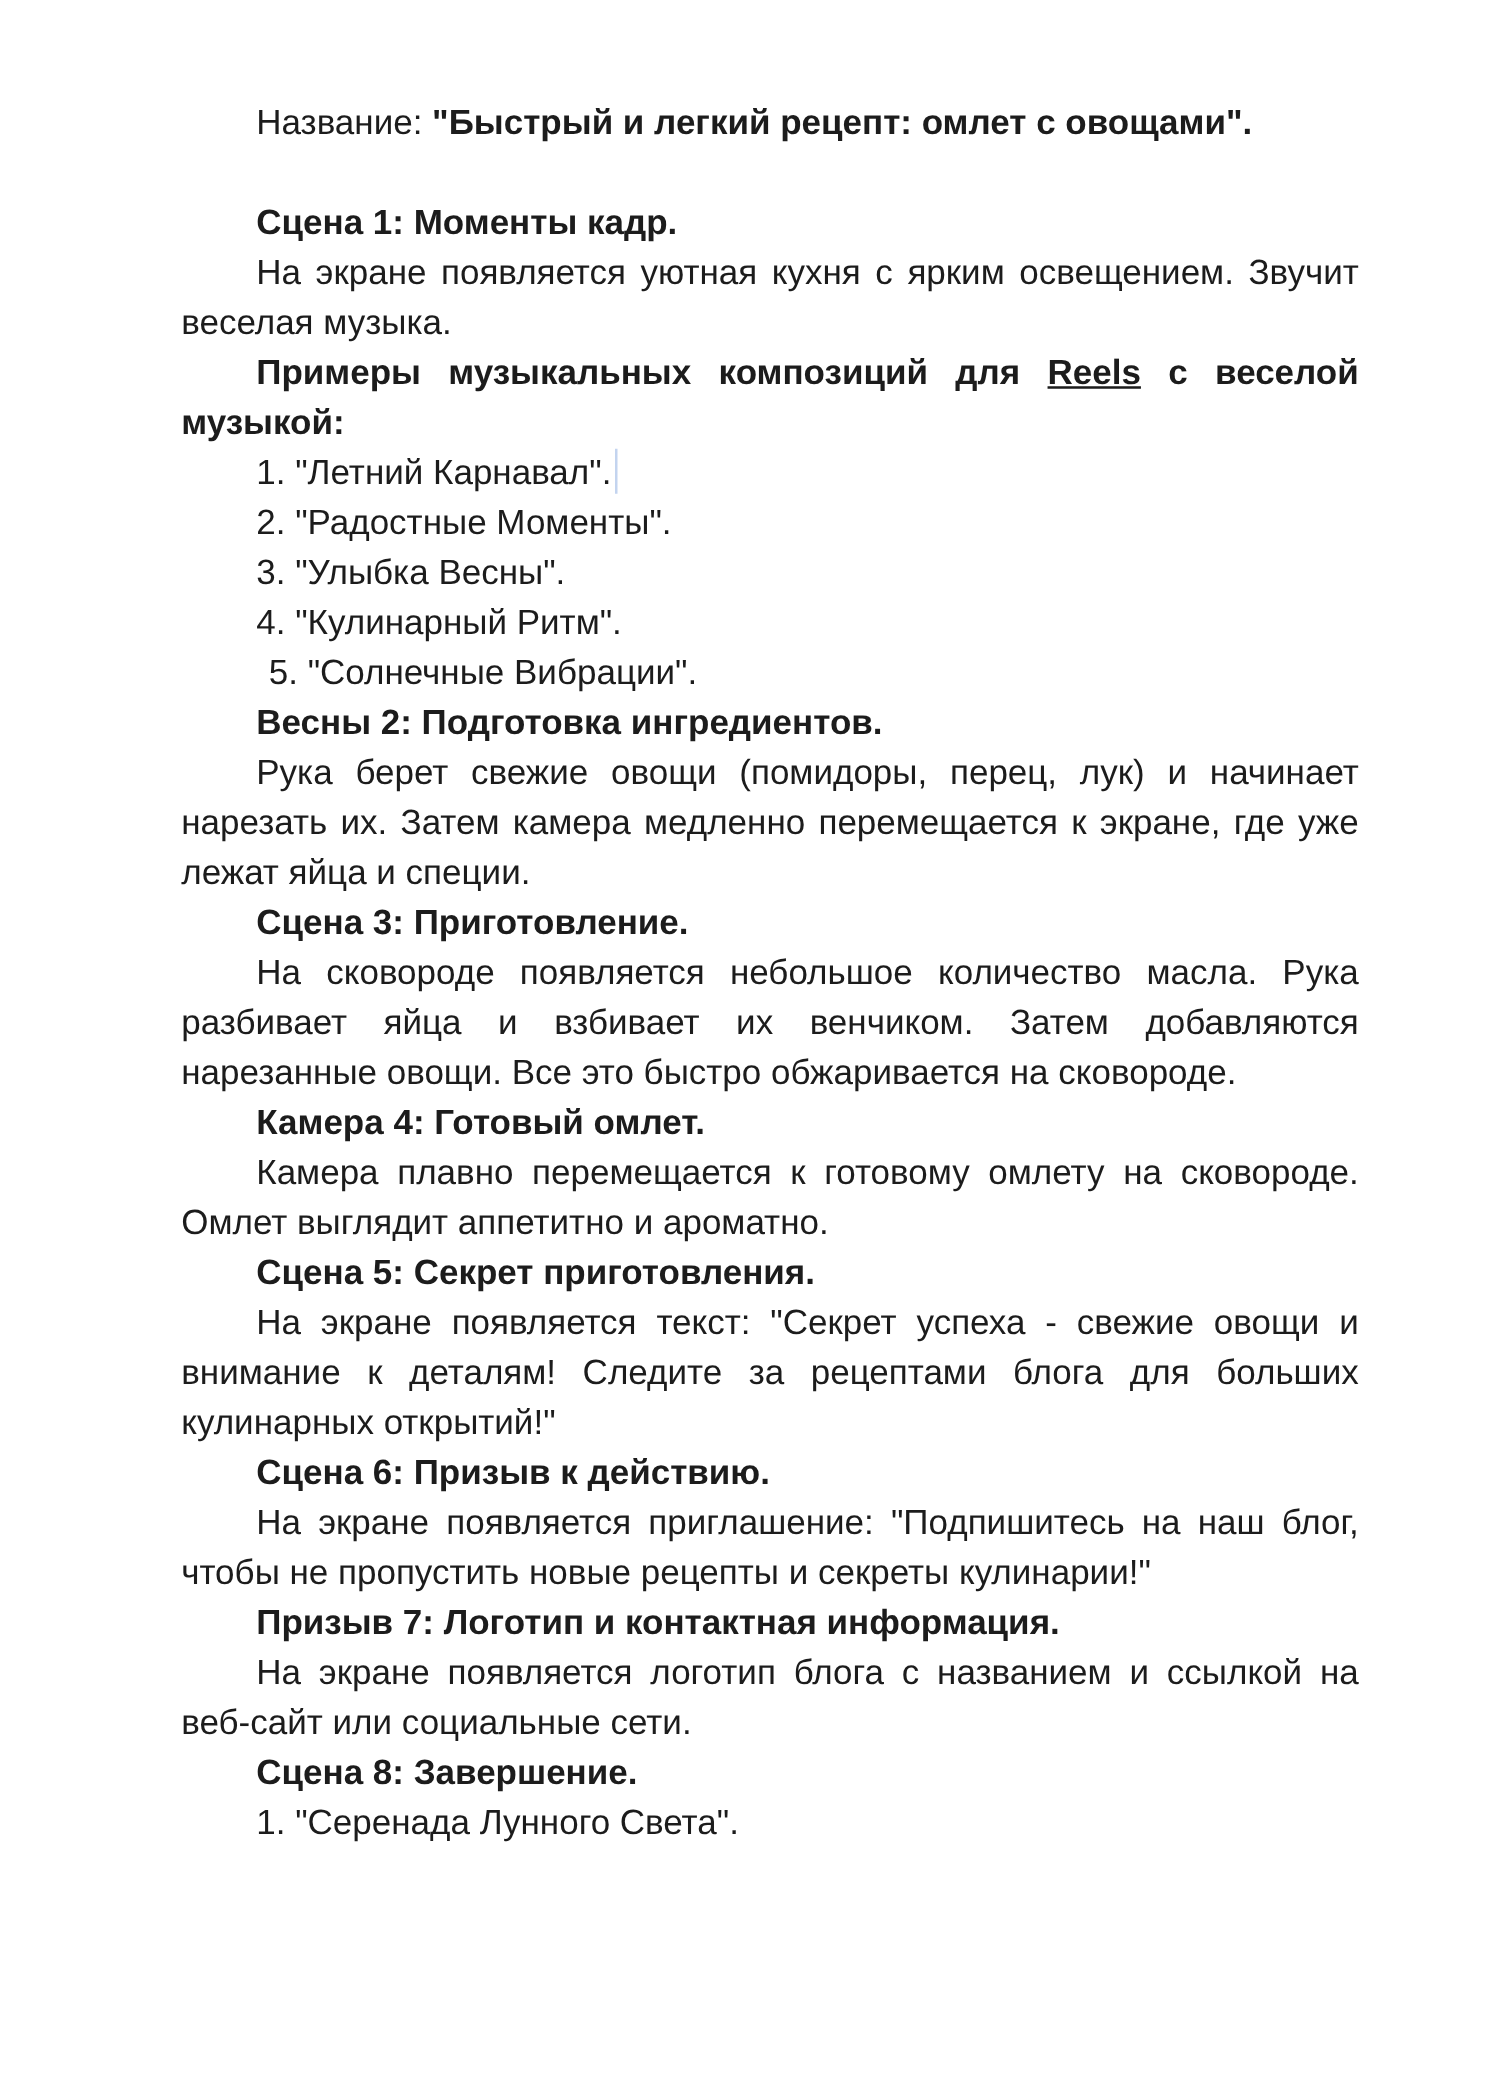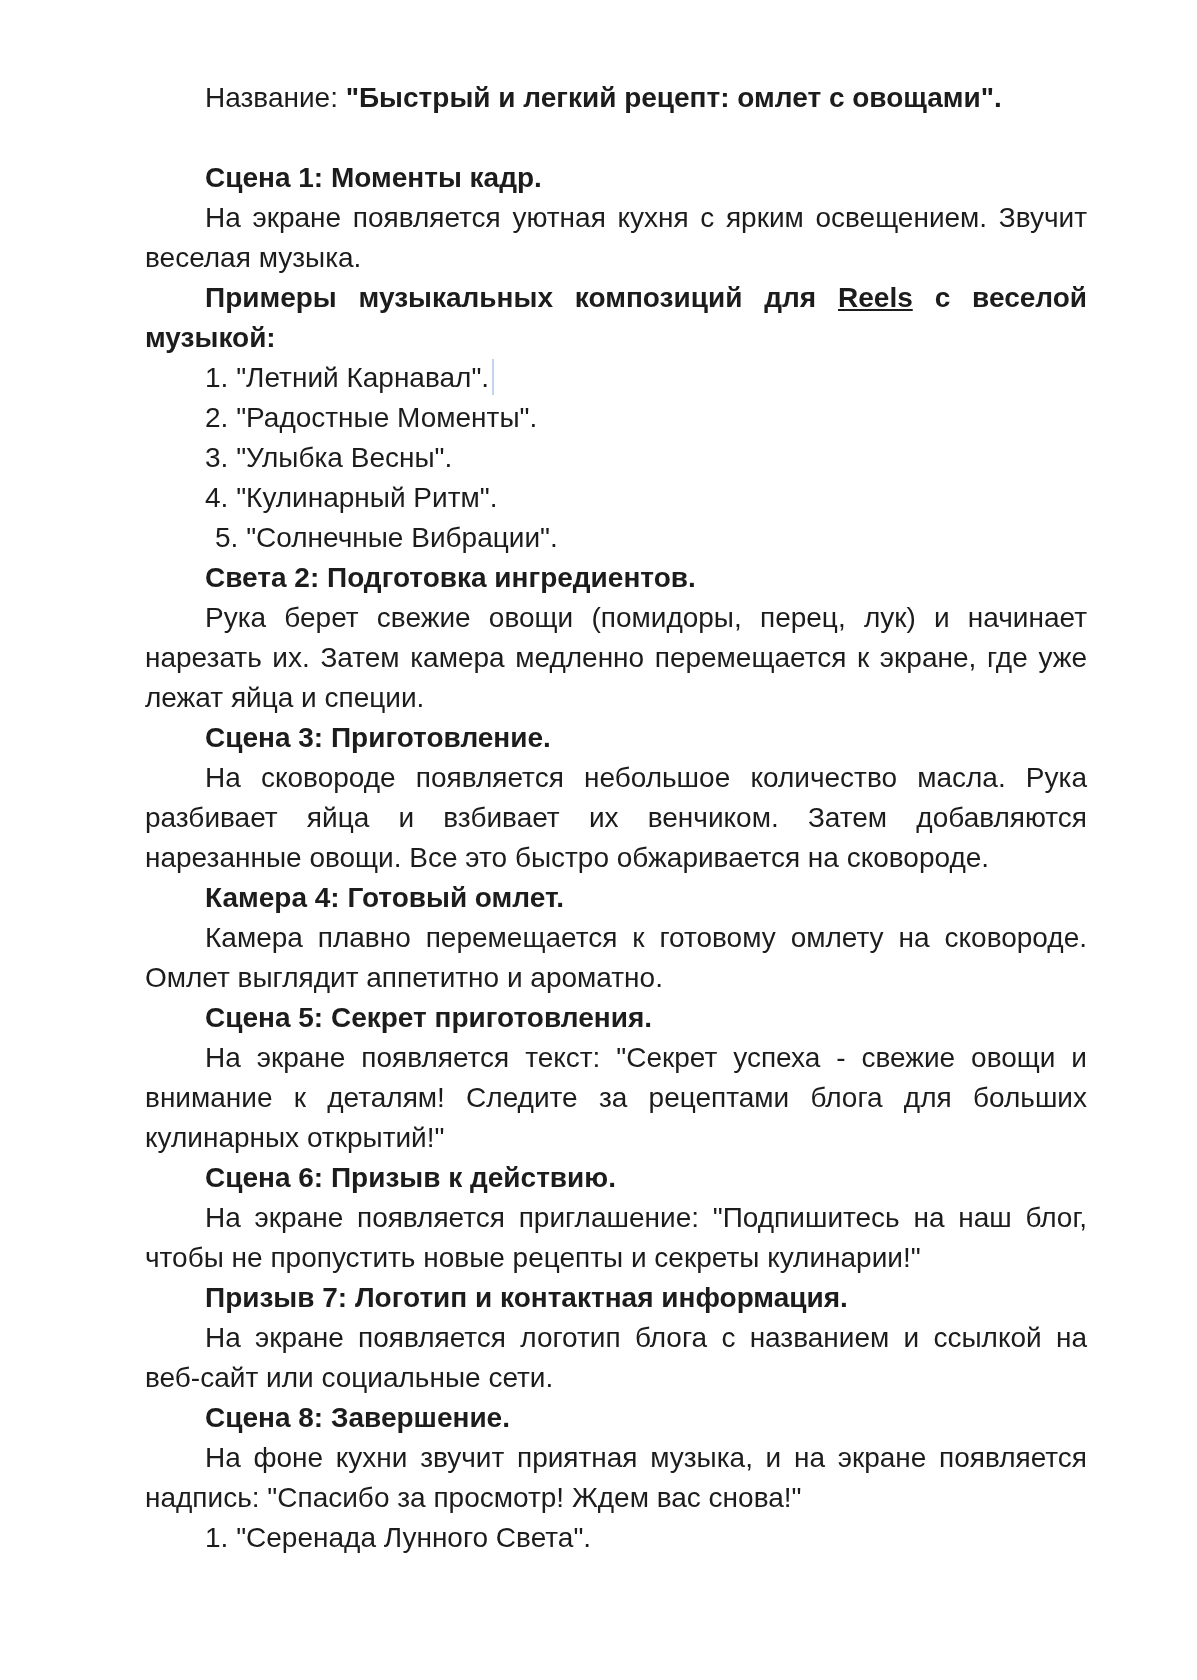--- a/index.html
+++ b/index.html
@@ -74,37 +74,36 @@
   <p class="para">На экране появляется уютная кухня с ярким освещением. Звучит веселая музыка.</p>
 
   <p class="para heading music-heading"><span>Примеры музыкальных композиций для </span><span class="brand">Reels</span><span> с веселой музыкой:</span></p>
 
   <p class="para list-item"><span>1. "Летний Карнавал".</span><span class="caret"></span></p>
   <p class="para list-item">2. "Радостные Моменты".</p>
   <p class="para list-item">3. "Улыбка Весны".</p>
   <p class="para list-item">4. "Кулинарный Ритм".</p>
   <p class="para list-item indent-extra">5. "Солнечные Вибрации".</p>
 
-  <p class="para heading">Света 2: Подготовка ингредиентов.</p>
+  <p class="para heading">Весны 2: Подготовка ингредиентов.</p>
   <p class="para">Рука берет свежие овощи (помидоры, перец, лук) и начинает нарезать их. Затем камера медленно перемещается к экране, где уже лежат яйца и специи.</p>
 
   <p class="para heading">Сцена 3: Приготовление.</p>
   <p class="para">На сковороде появляется небольшое количество масла. Рука разбивает яйца и взбивает их венчиком. Затем добавляются нарезанные овощи. Все это быстро обжаривается на сковороде.</p>
 
   <p class="para heading">Камера 4: Готовый омлет.</p>
   <p class="para">Камера плавно перемещается к готовому омлету на сковороде. Омлет выглядит аппетитно и ароматно.</p>
 
   <p class="para heading">Сцена 5: Секрет приготовления.</p>
   <p class="para">На экране появляется текст: "Секрет успеха - свежие овощи и внимание к деталям! Следите за рецептами блога для больших кулинарных открытий!"</p>
 
   <p class="para heading">Сцена 6: Призыв к действию.</p>
   <p class="para">На экране появляется приглашение: "Подпишитесь на наш блог, чтобы не пропустить новые рецепты и секреты кулинарии!"</p>
 
   <p class="para heading">Призыв 7: Логотип и контактная информация.</p>
   <p class="para">На экране появляется логотип блога с названием и ссылкой на веб-сайт или социальные сети.</p>
 
   <p class="para heading">Сцена 8: Завершение.</p>
-  <p class="para">На фоне кухни звучит приятная музыка, и на экране появляется надпись: "Спасибо за просмотр! Ждем вас снова!"</p>
 
 
   <p class="para list-item">1. "Серенада Лунного Света".</p>
 
 </div>
 
 </body></html>

